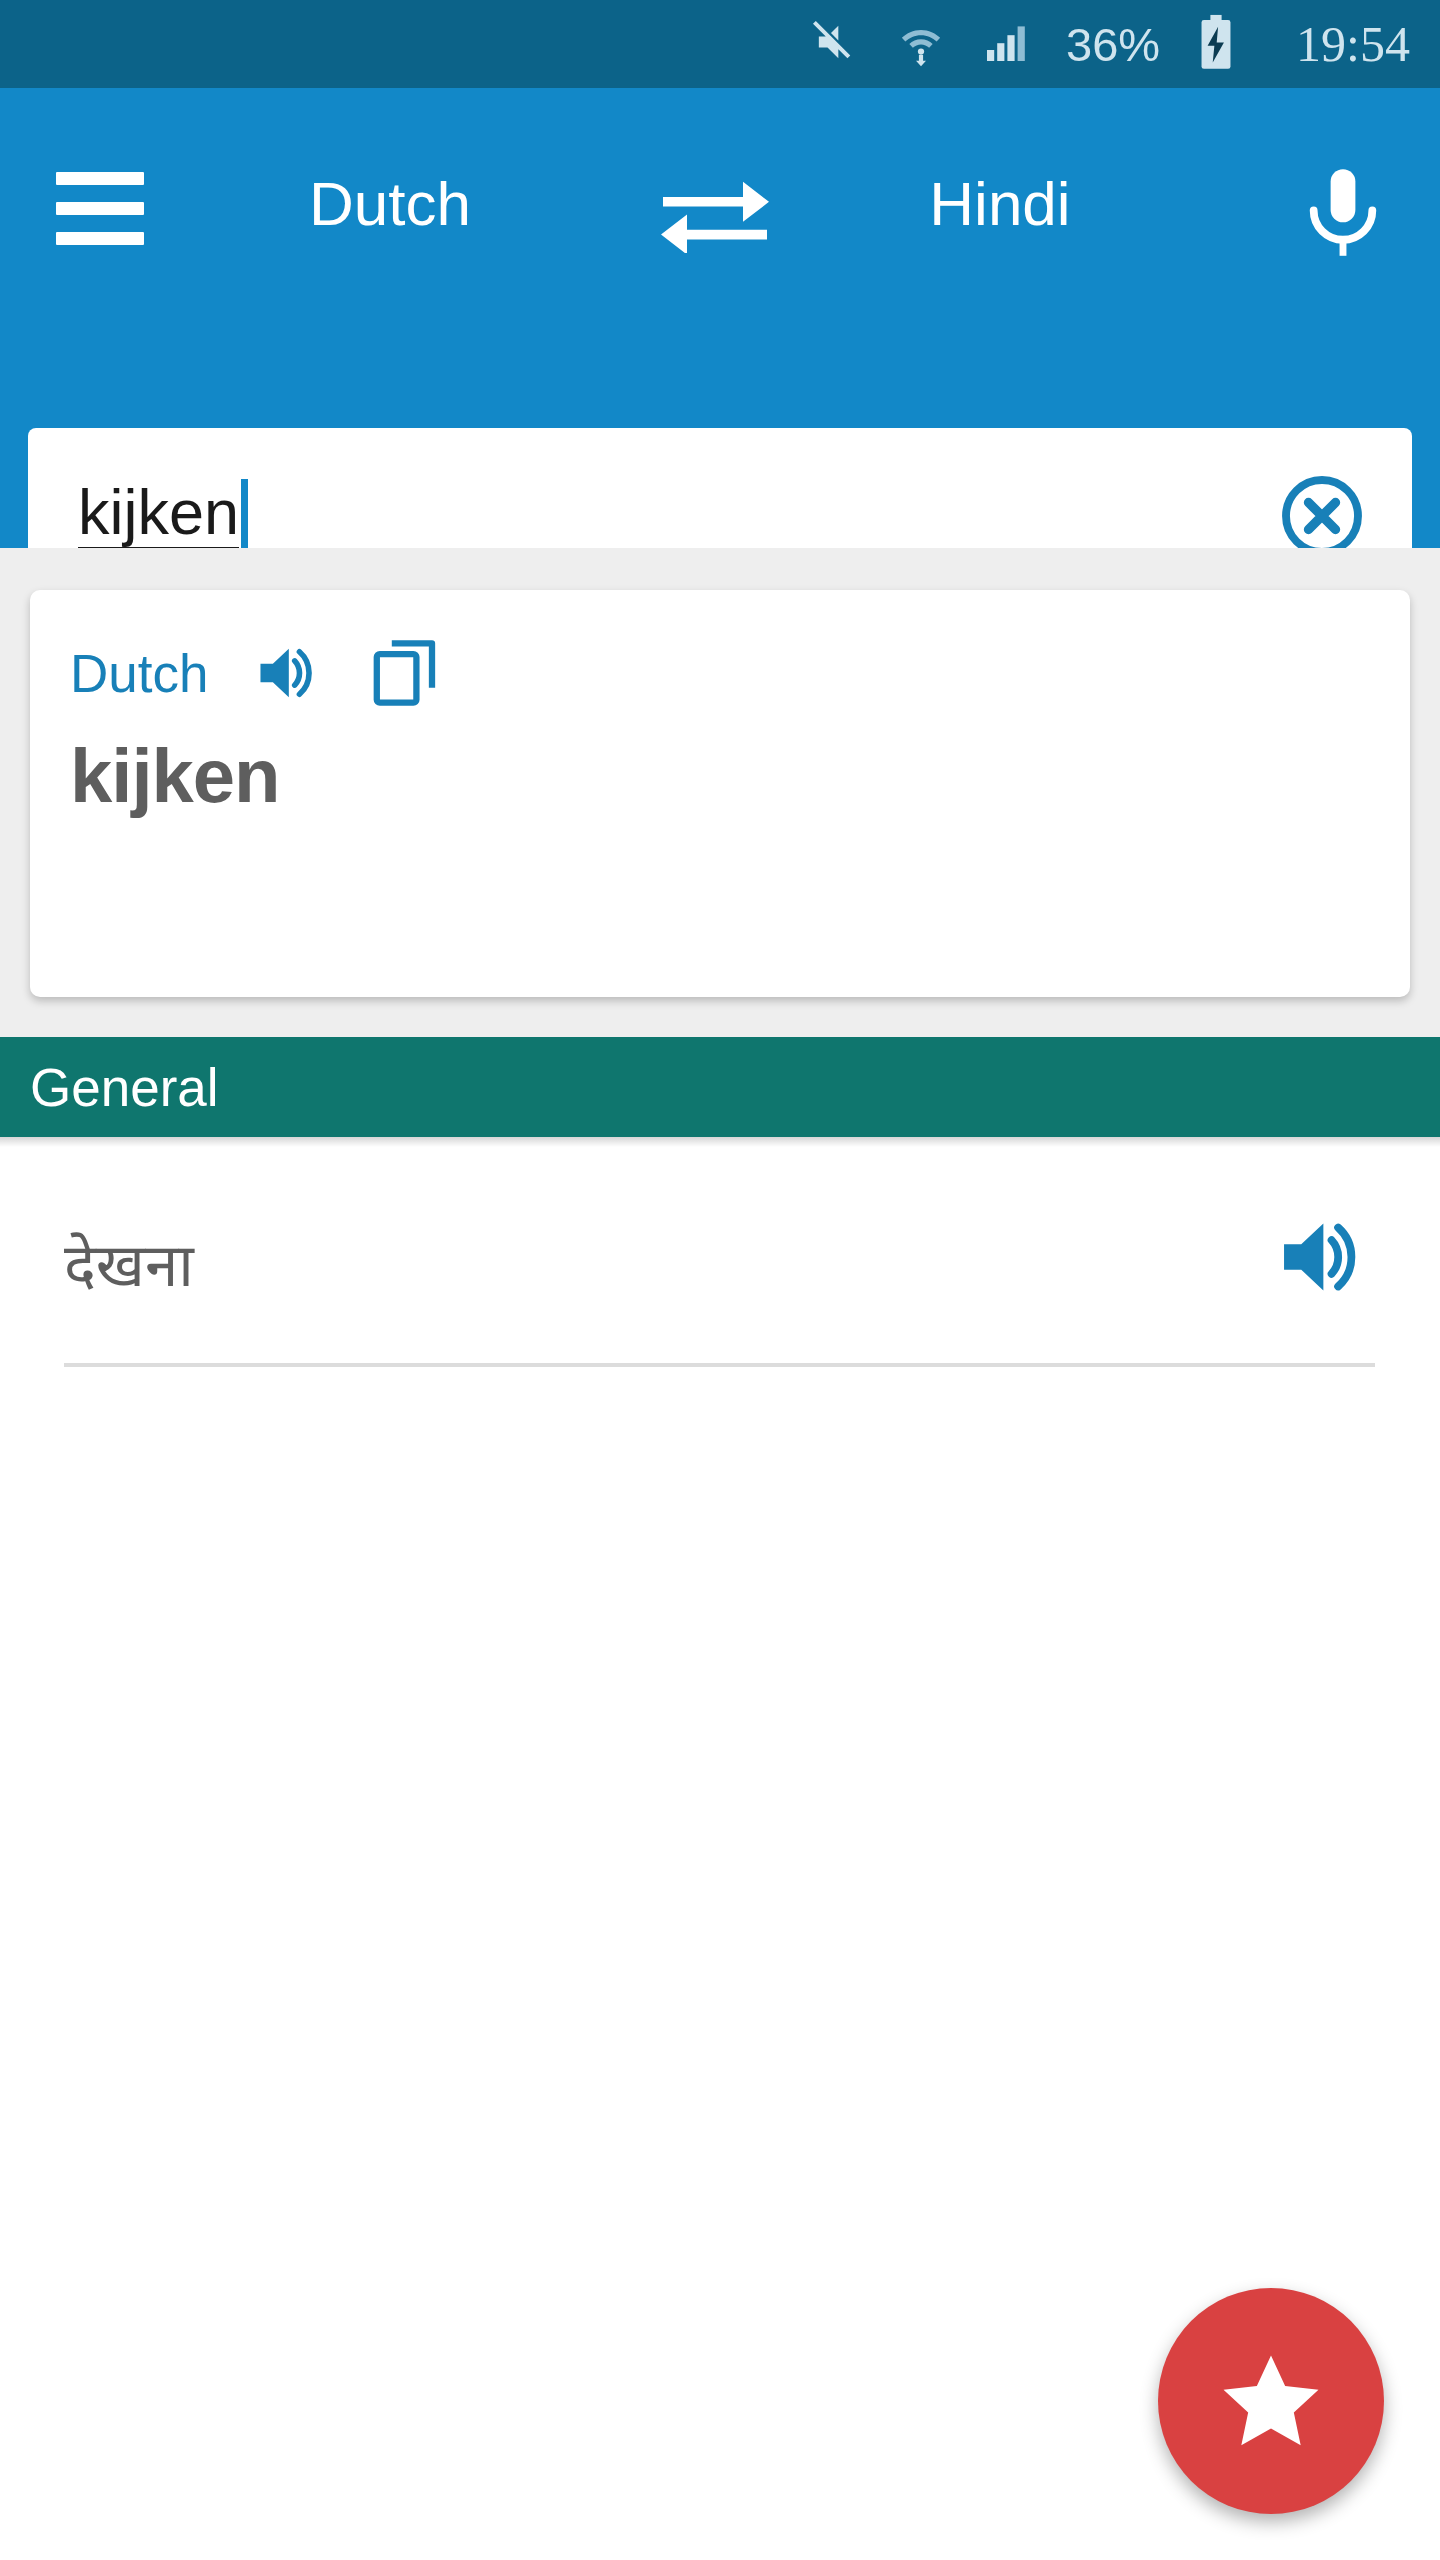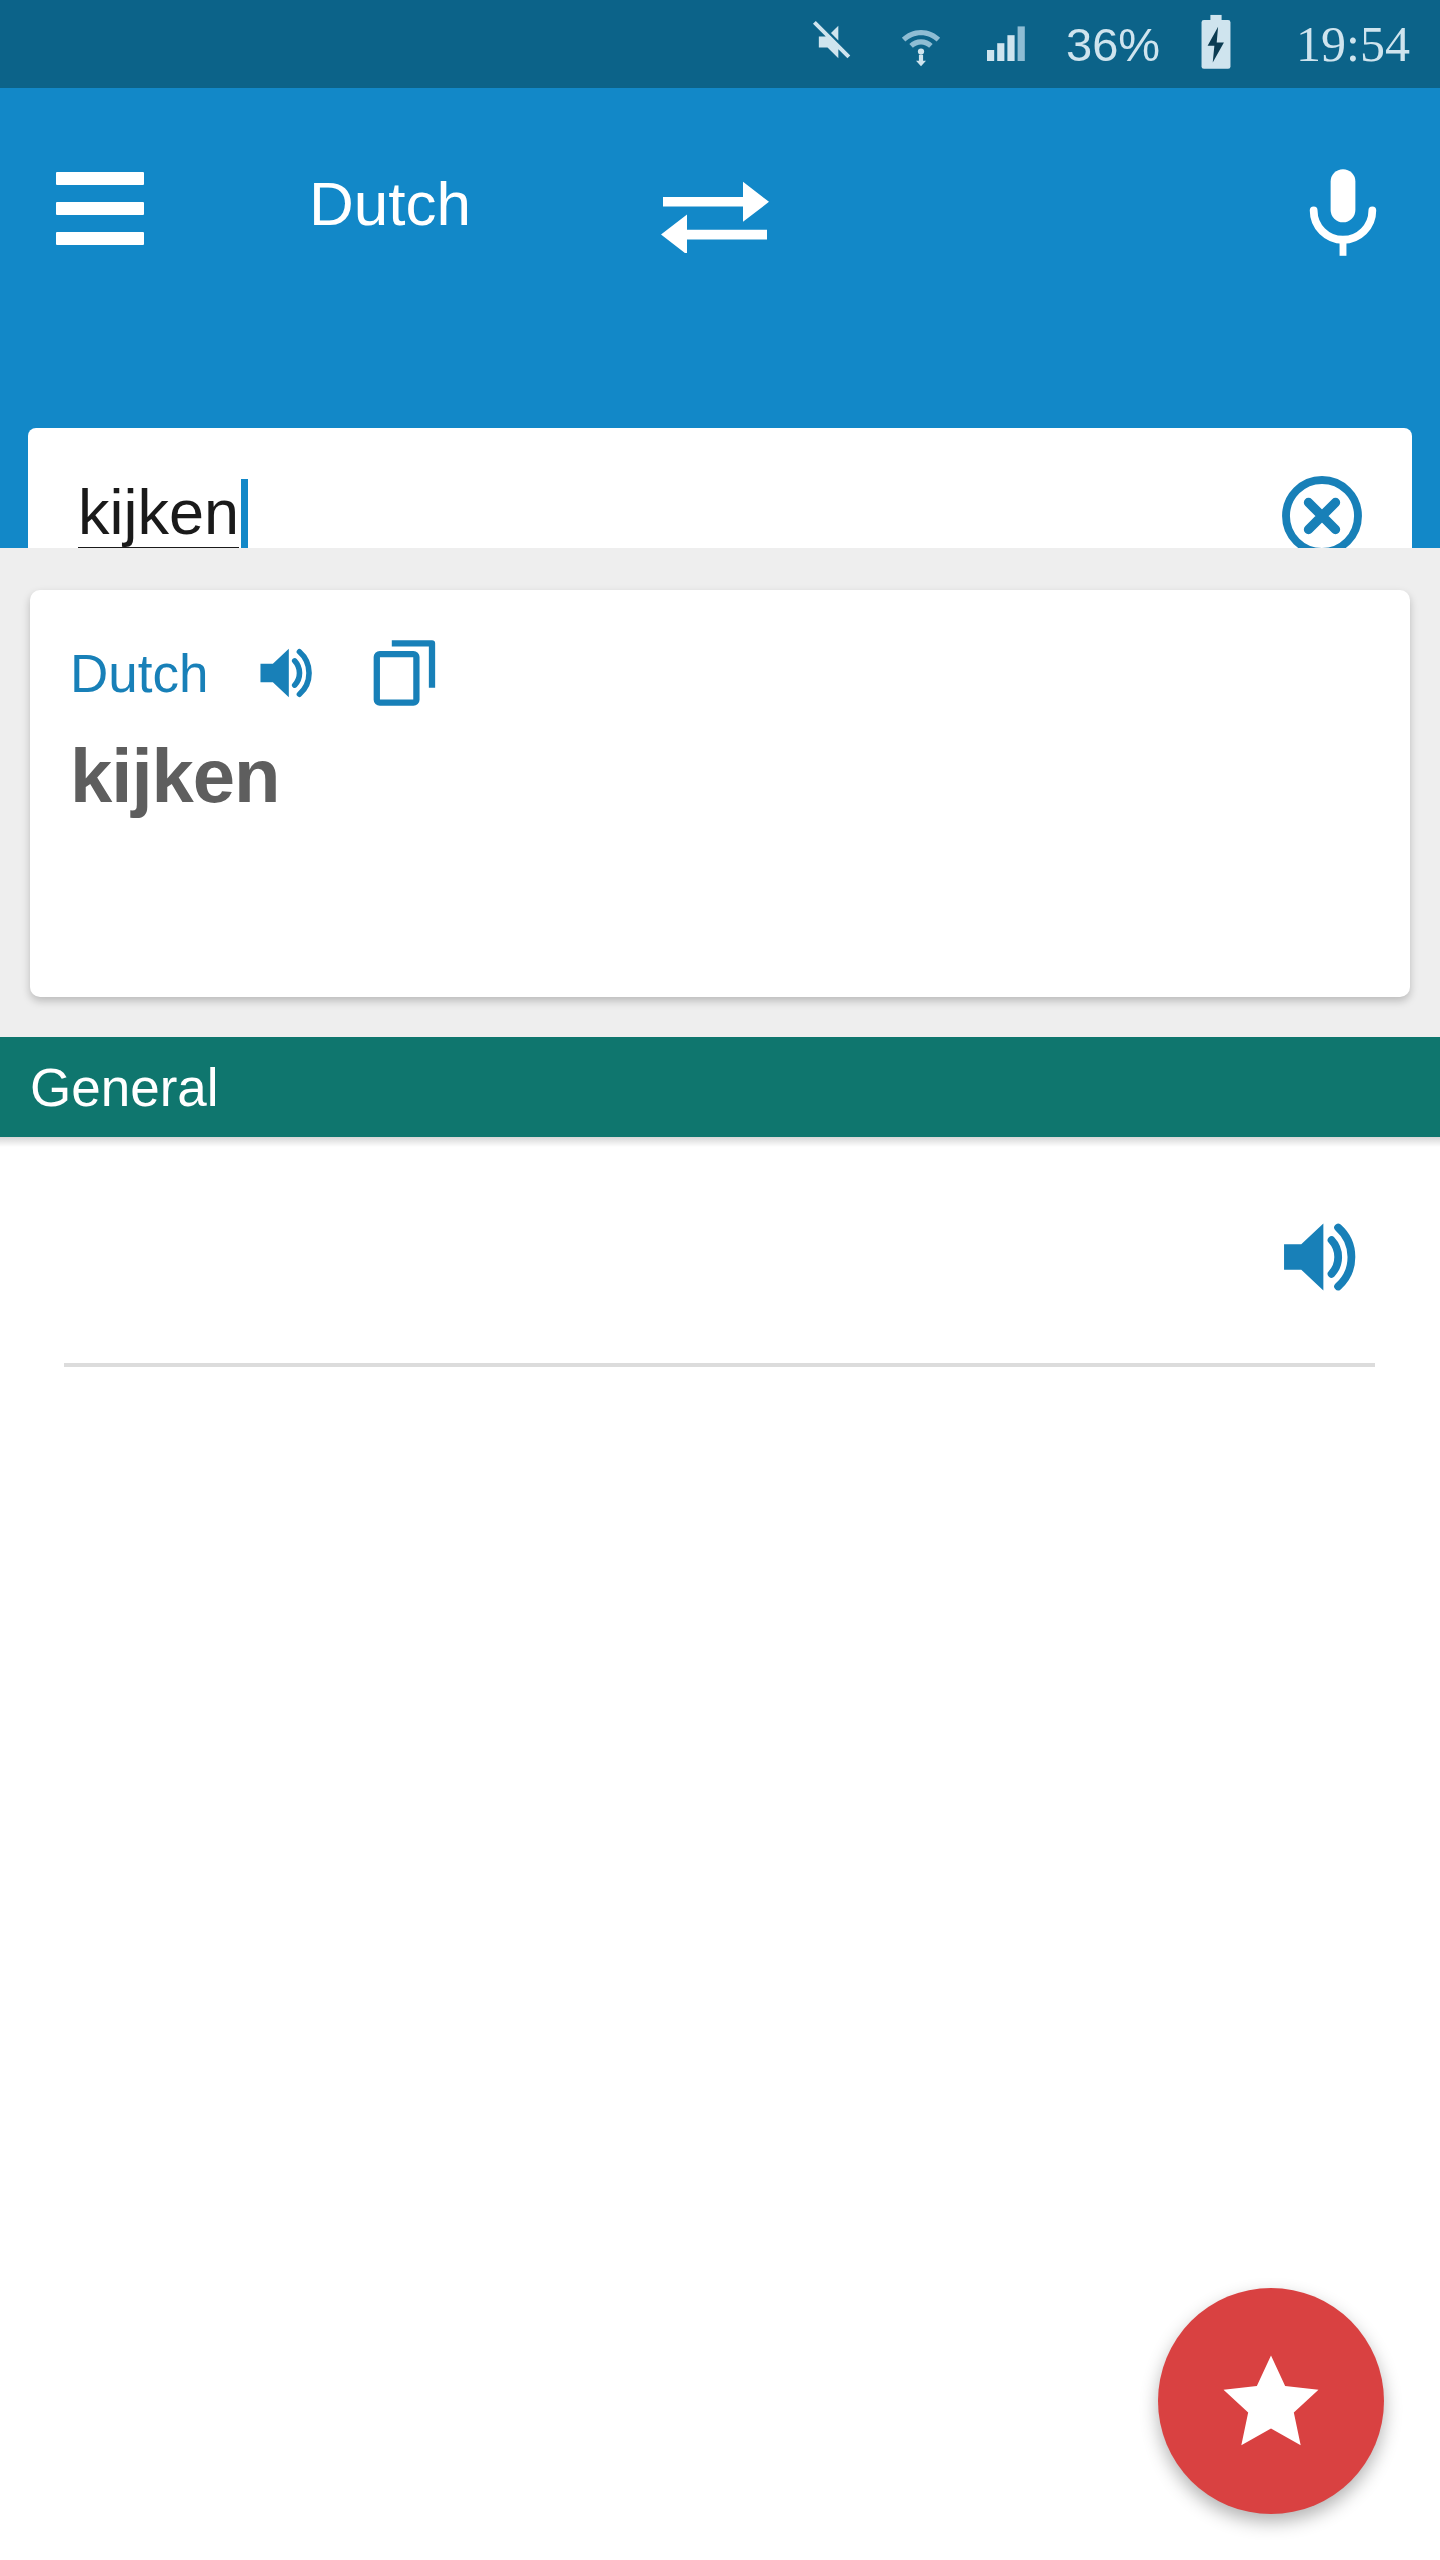--- a/index.html
+++ b/index.html
@@ -197,20 +197,21 @@
 
     <div class="lang lang-src">Dutch</div>
 
     <div class="swap-btn">
       <svg width="120" height="80" viewBox="0 0 30 20">
         <path d="M2 6 L22 6 L22 2.2 L28.5 7.2 L22 12.2 L22 8.4 L2 8.4 Z" fill="#ffffff"></path>
         <path d="M28 14.2 L8 14.2 L8 10.4 L1.5 15.4 L8 20.4 L8 16.6 L28 16.6 Z" fill="#ffffff"></path>
       </svg>
     </div>
 
+    <div class="lang lang-dst">Hindi</div>
 
     <div class="mic-btn">
       <svg width="110" height="110" viewBox="0 0 24 24">
         <rect x="9.3" y="2" width="5.4" height="11.6" rx="2.7" fill="#ffffff"></rect>
         <path d="M5.6 11 A6.4 6.4 0 0 0 18.4 11" stroke="#ffffff" stroke-width="1.7" fill="none" stroke-linecap="round"></path>
         <rect x="11.25" y="16.6" width="1.5" height="4.3" fill="#ffffff"></rect>
       </svg>
     </div>
 
     <div class="searchwrap">
@@ -250,20 +251,21 @@
       <div class="card-word">kijken</div>
     </div>
   </div>
 
   <div class="section" style="background: #0f766e;">
     <span class="section-title">General</span>
   </div>
   <div class="section-shadow"></div>
 
   <div class="result-row">
+    <span class="result-word">देखना</span>
     <span class="result-speak">
       <svg width="100" height="86" viewBox="0 0 24 21">
         <path d="M2 7.4 L6.2 7.4 L11.6 2.3 L11.6 18.7 L6.2 13.6 L2 13.6 Z" fill="#1880b8"></path>
         <path d="M13.6 6.4 A6 6 0 0 1 13.6 14.6" stroke="#1880b8" stroke-width="1.9" fill="none" stroke-linecap="round"></path>
         <path d="M15.2 3.3 A9.6 9.6 0 0 1 15.2 17.7" stroke="#1880b8" stroke-width="1.9" fill="none" stroke-linecap="round"></path>
       </svg>
     </span>
   </div>
   <div class="divider" style="background: rgb(220, 220, 220);"></div>
 

